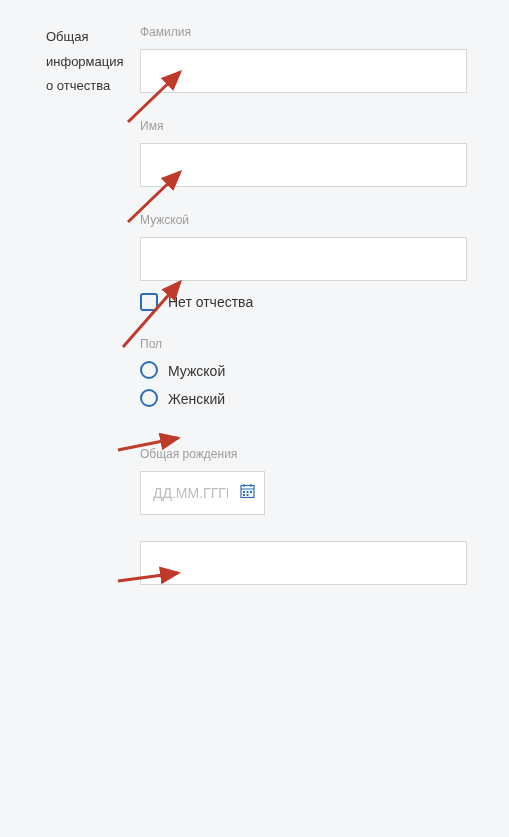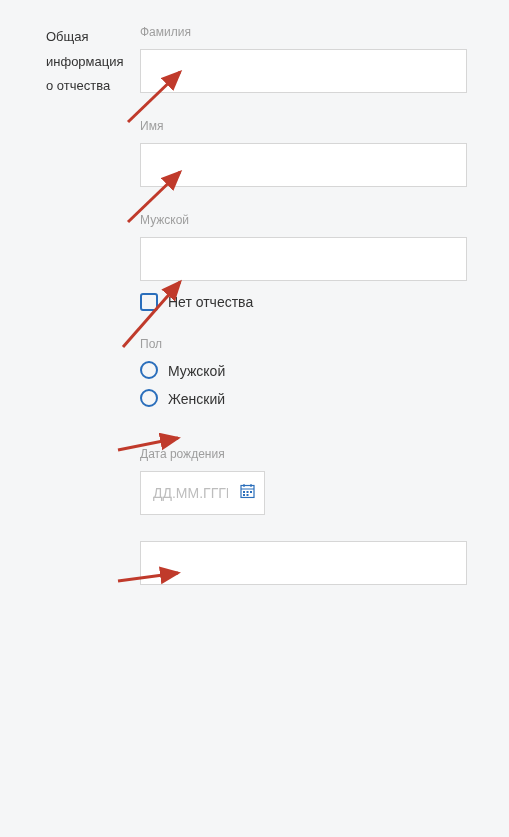--- a/index.html
+++ b/index.html
@@ -147,21 +147,21 @@
         <span class="radio-circle"></span>
         <span class="radio-label">Мужской</span>
       </div>
       <div class="radio-row">
         <span class="radio-circle"></span>
         <span class="radio-label">Женский</span>
       </div>
     </div>
 
     <div class="field-group">
-      <label class="field-label">Дата рождения</label>
+      <label class="field-label">Общая рождения</label>
       <div class="date-wrapper">
         <input class="text-input narrow" type="text" placeholder="ДД.ММ.ГГГГ" style="">
         <span class="calendar-icon">
           <svg width="15" height="15" viewBox="0 0 15 15">
             <rect x="1" y="2" width="13" height="12" fill="none" stroke="#2a6ebb" stroke-width="1.2"></rect>
             <line x1="1" y1="5.5" x2="14" y2="5.5" stroke="#2a6ebb" stroke-width="1"></line>
             <line x1="4" y1="0.5" x2="4" y2="3.5" stroke="#2a6ebb" stroke-width="1.2"></line>
             <line x1="11" y1="0.5" x2="11" y2="3.5" stroke="#2a6ebb" stroke-width="1.2"></line>
             <rect x="3" y="7.5" width="2" height="2" fill="#2a6ebb"></rect>
             <rect x="6.5" y="7.5" width="2" height="2" fill="#2a6ebb"></rect>

